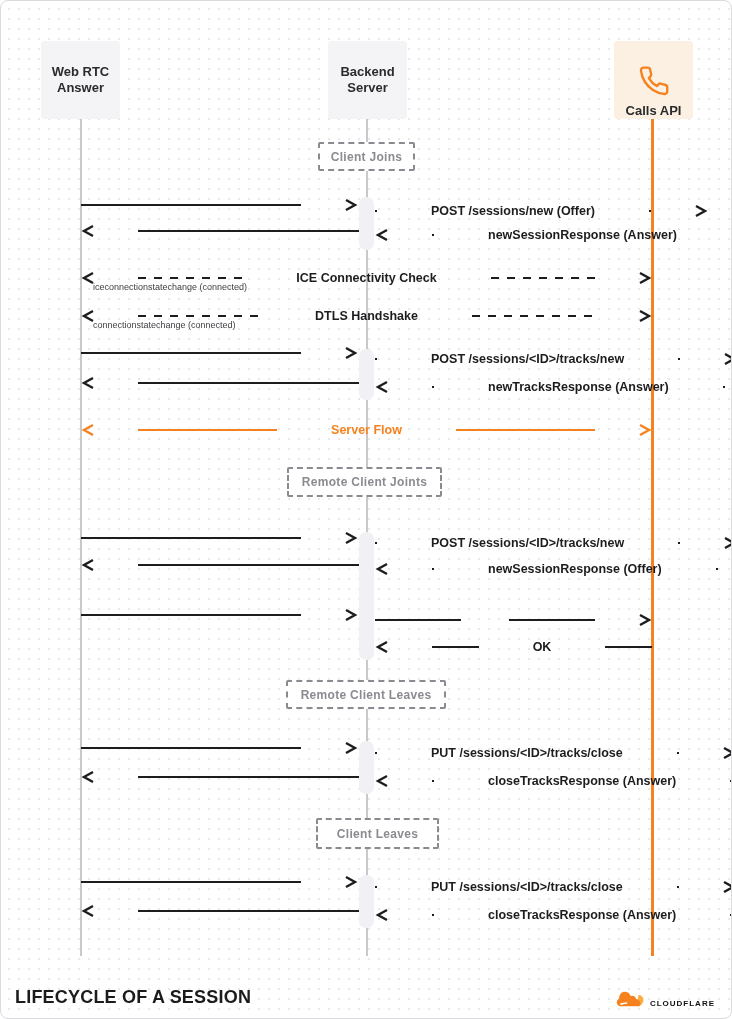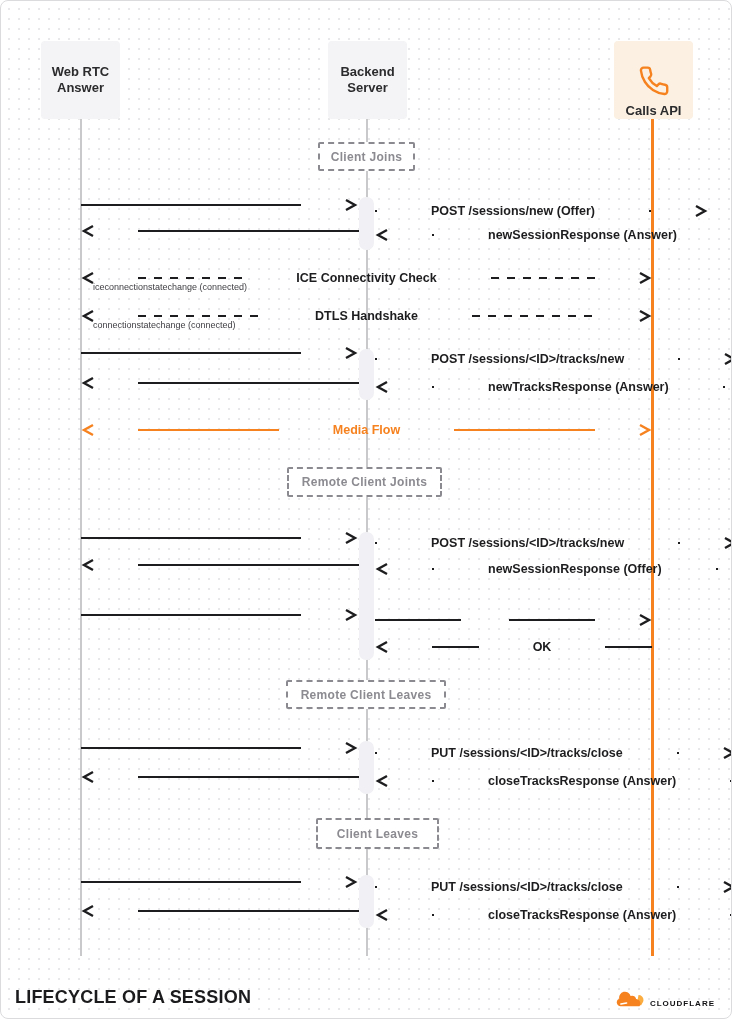--- a/index.html
+++ b/index.html
@@ -181,21 +181,21 @@
         <use href="#ah-l"></use>
       </svg>
       <i class="seg"></i>
   </div>
 
   <div class="msg orange" style="left:80px;top:421px;width:571px">
     <svg class="head hl">
         <use href="#ah-l"></use>
       </svg>
       <i class="seg"></i>
-      <span class="mlabel">Media Flow</span>
+      <span class="mlabel">Server Flow</span>
       <i class="seg"></i>
       <svg class="head hr">
         <use href="#ah-r"></use>
       </svg>
   </div>
 
   <div class="msg" style="left:80px;top:529px;width:277px">
     <i class="seg"></i>
       <svg class="head hr">
         <use href="#ah-r"></use>

